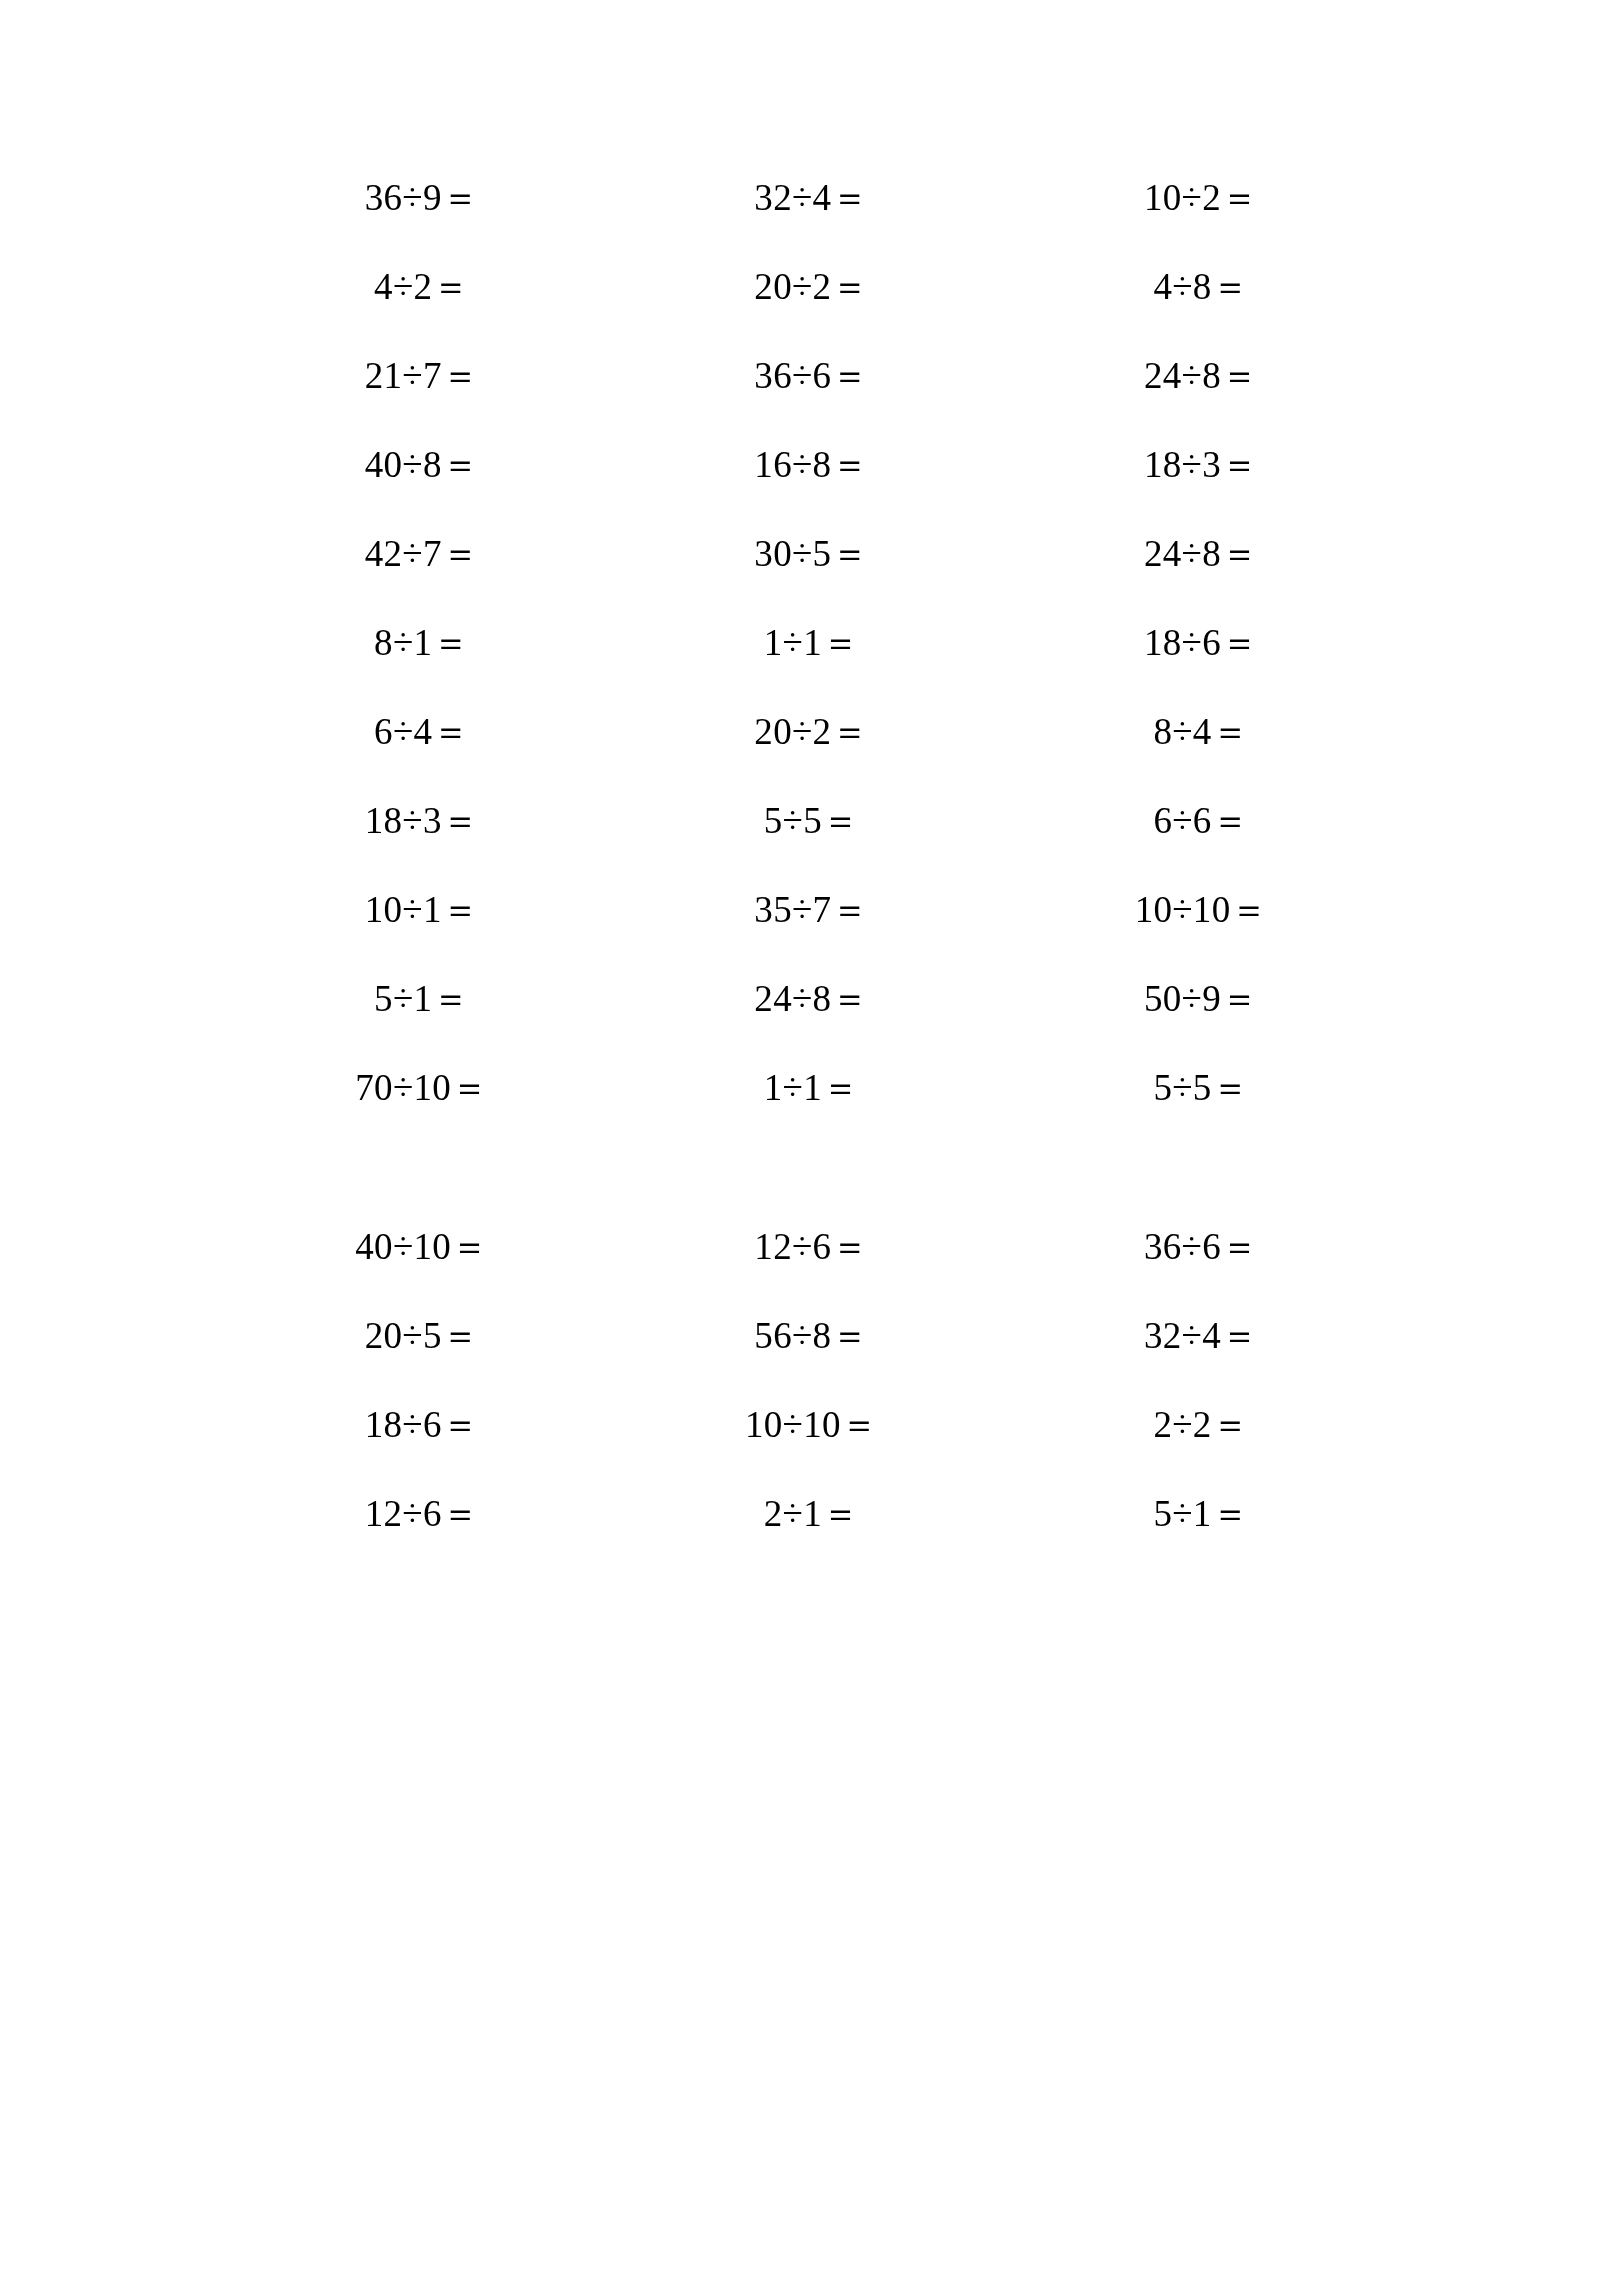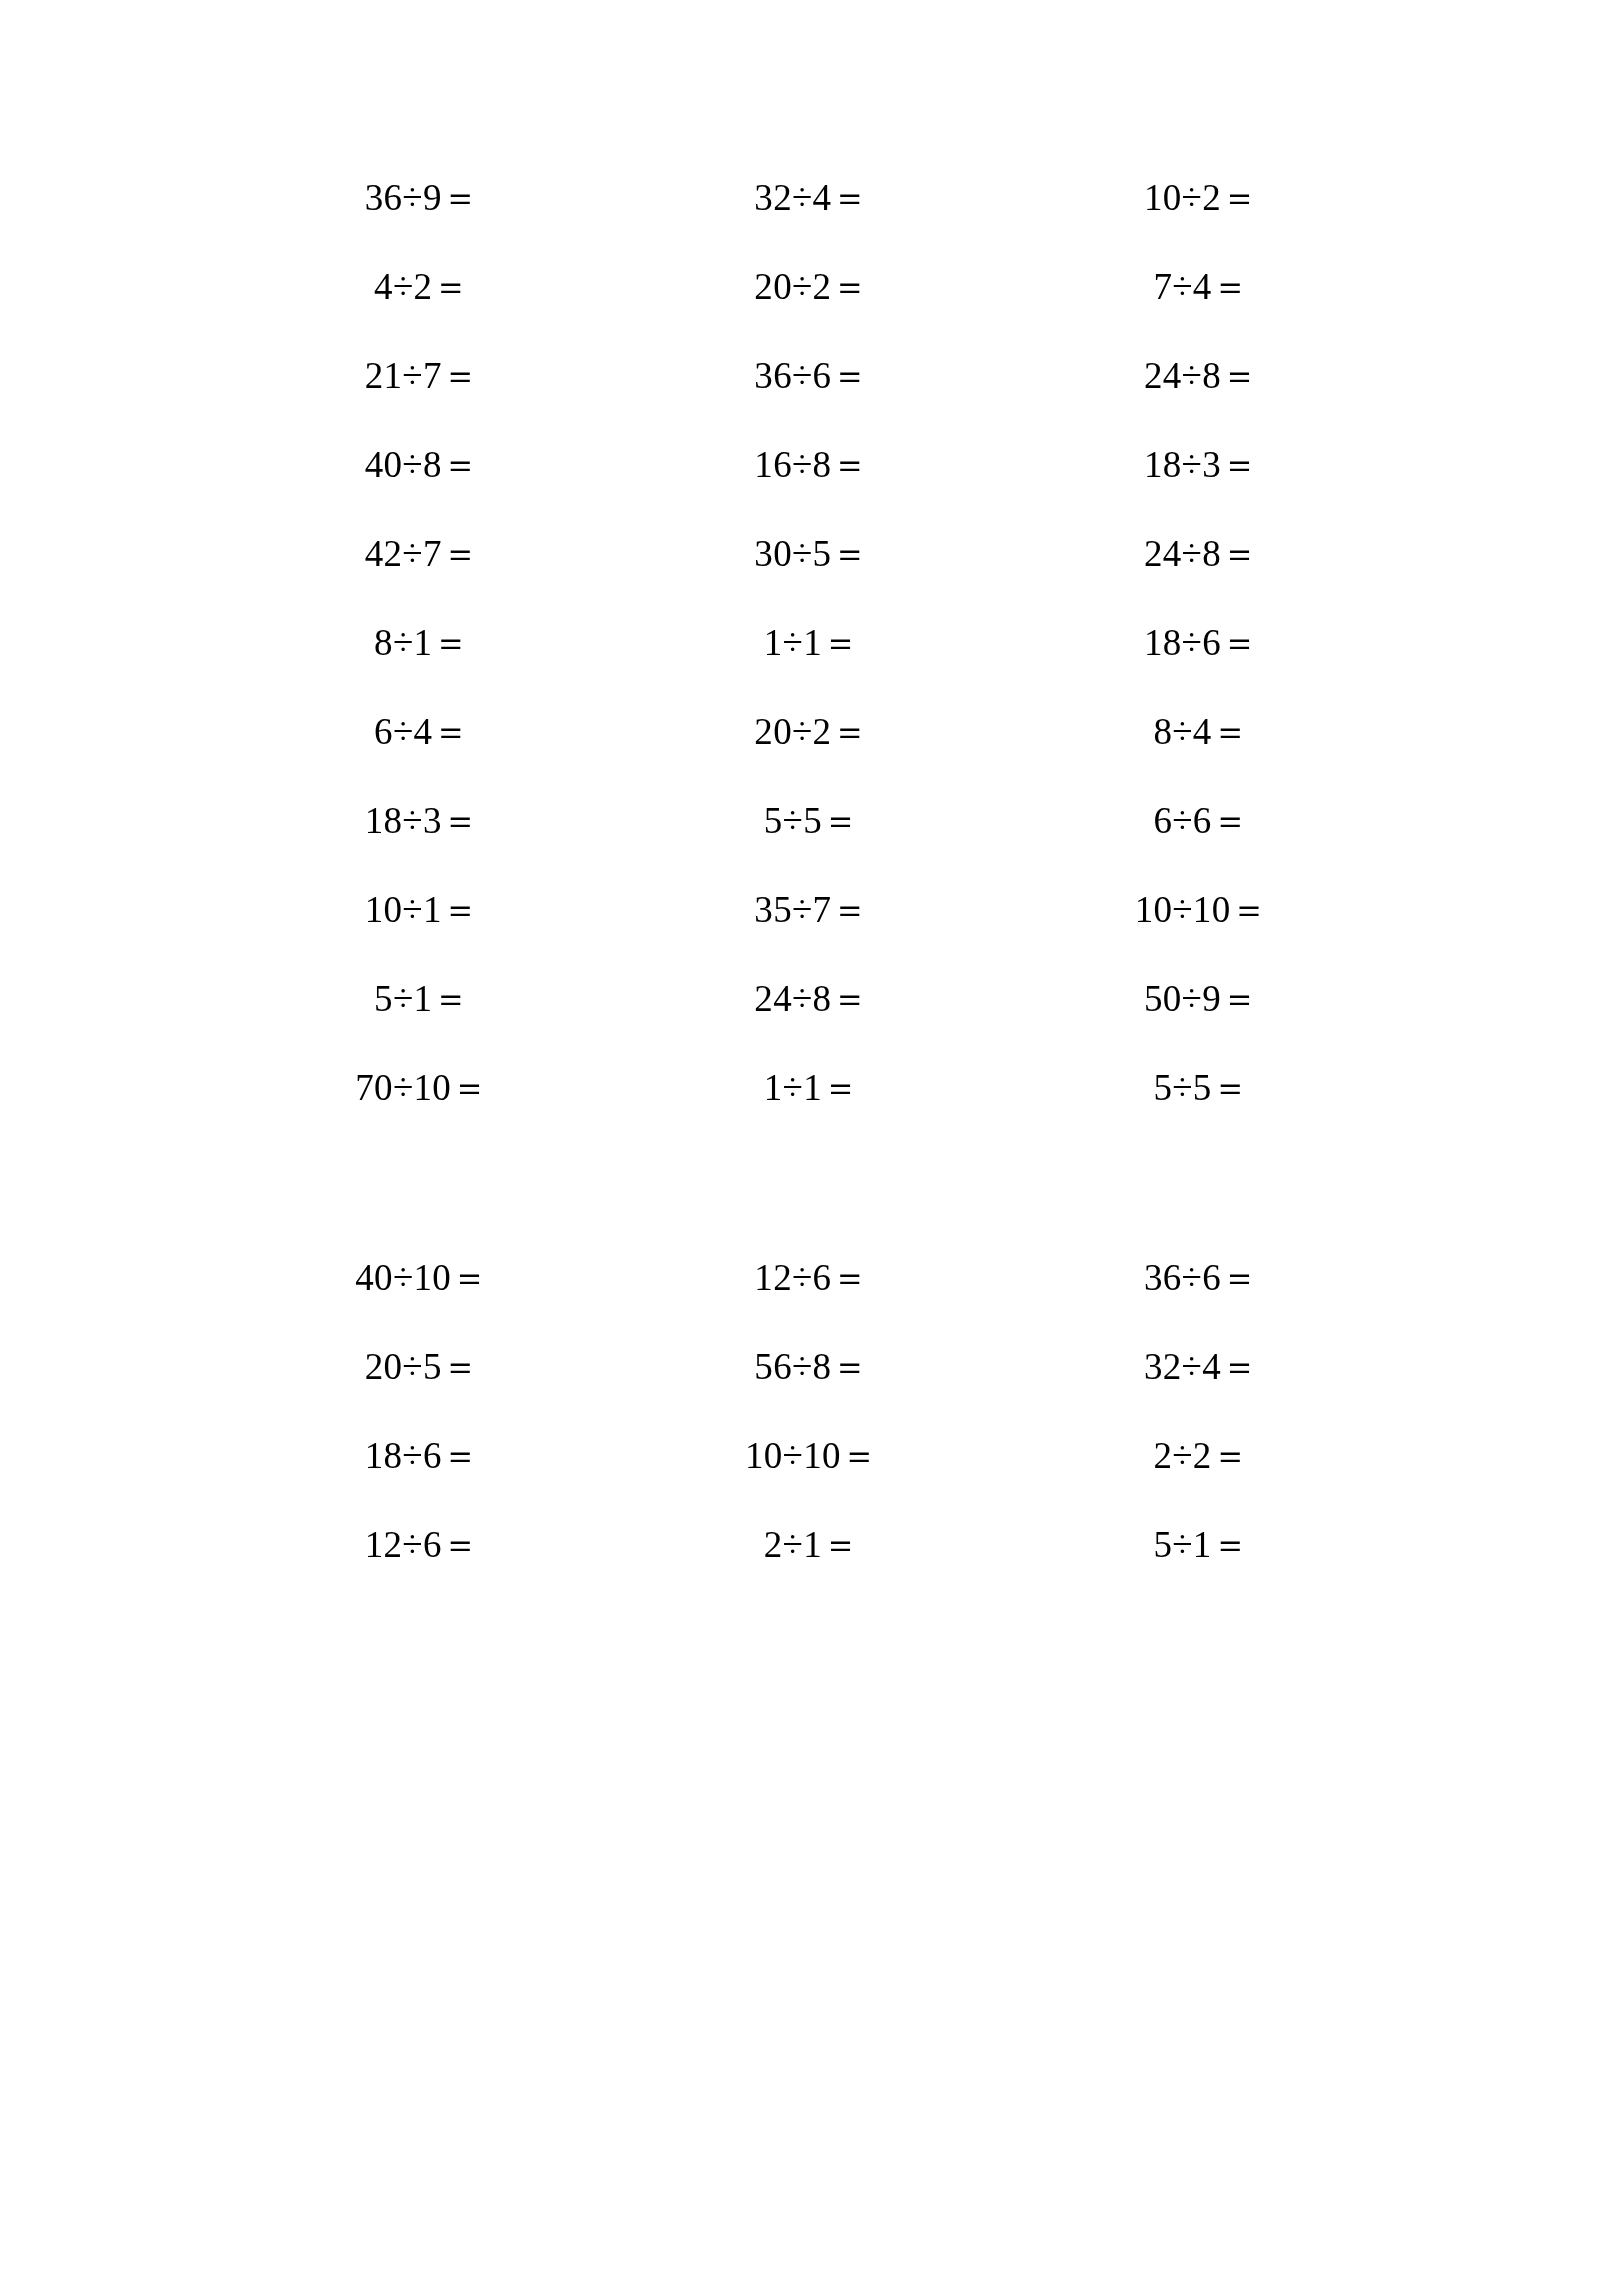--- a/index.html
+++ b/index.html
@@ -22,21 +22,21 @@
     padding: 179px 227px 8px 227px;
     text-align: right;
   }
   .worksheet {
     display: block;
   }
   .block {
     display: block;
   }
   .block + .block {
-    margin-top: 101px;
+    margin-top: 70px;
   }
   .row {
     display: flex;
     flex-direction: row;
     align-items: baseline;
     height: 89px;
   }
   .cell {
     flex: 1 1 33.3333%;
     display: flex;
@@ -69,21 +69,21 @@
           </div>
         </div>
         <div class="row">
           <div class="cell">
             <span class="cell-inner">4÷2＝</span>
           </div>
           <div class="cell">
             <span class="cell-inner">20÷2＝</span>
           </div>
           <div class="cell">
-            <span class="cell-inner">7÷4＝</span>
+            <span class="cell-inner">4÷8＝</span>
           </div>
         </div>
         <div class="row">
           <div class="cell">
             <span class="cell-inner">21÷7＝</span>
           </div>
           <div class="cell">
             <span class="cell-inner">36÷6＝</span>
           </div>
           <div class="cell">

